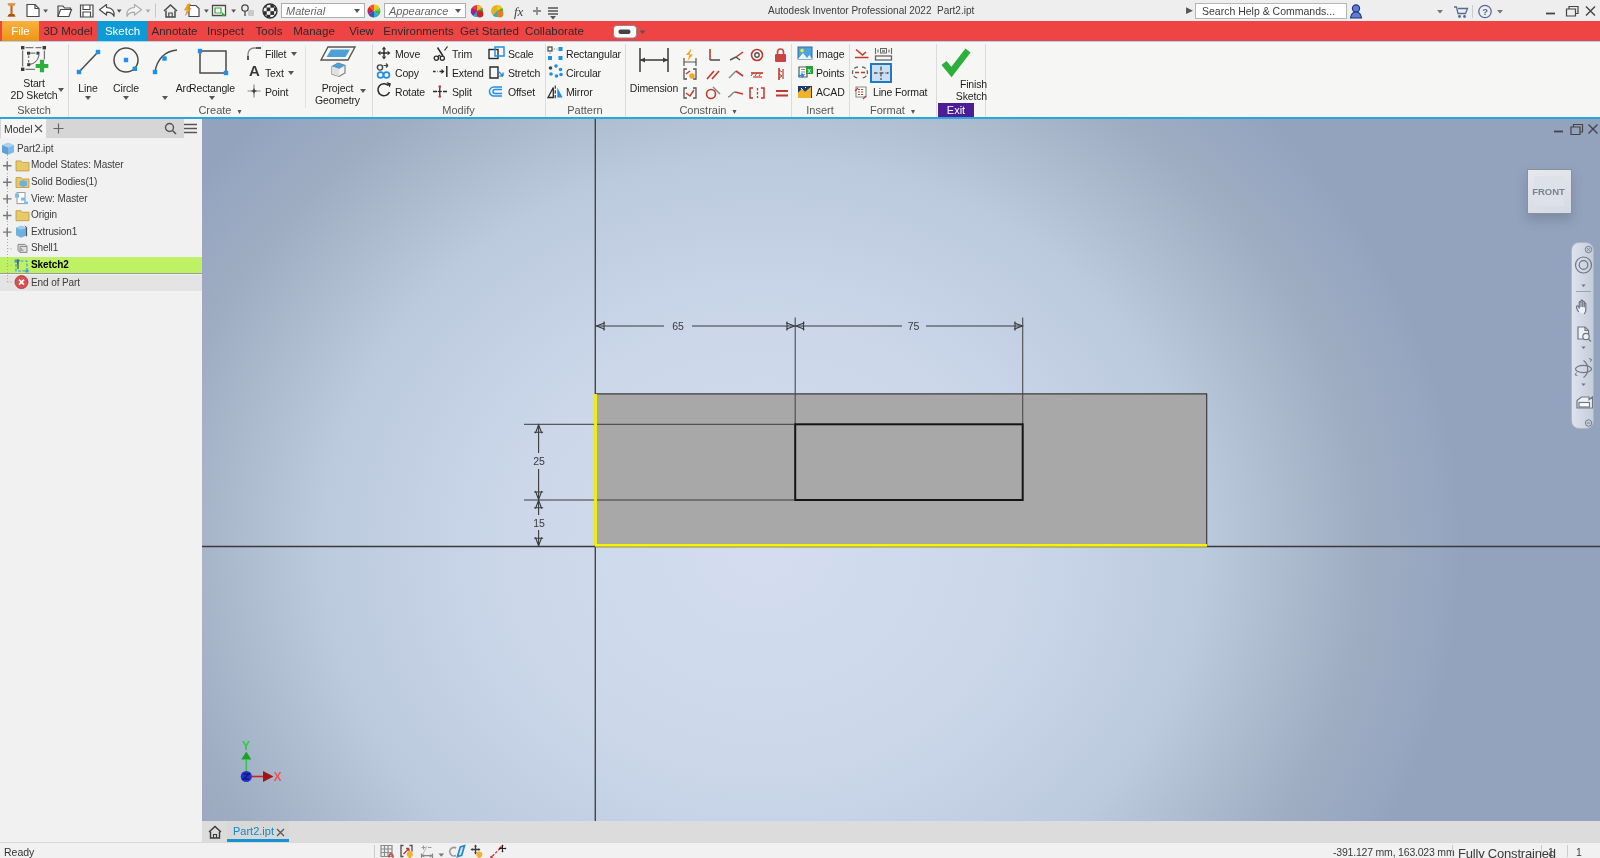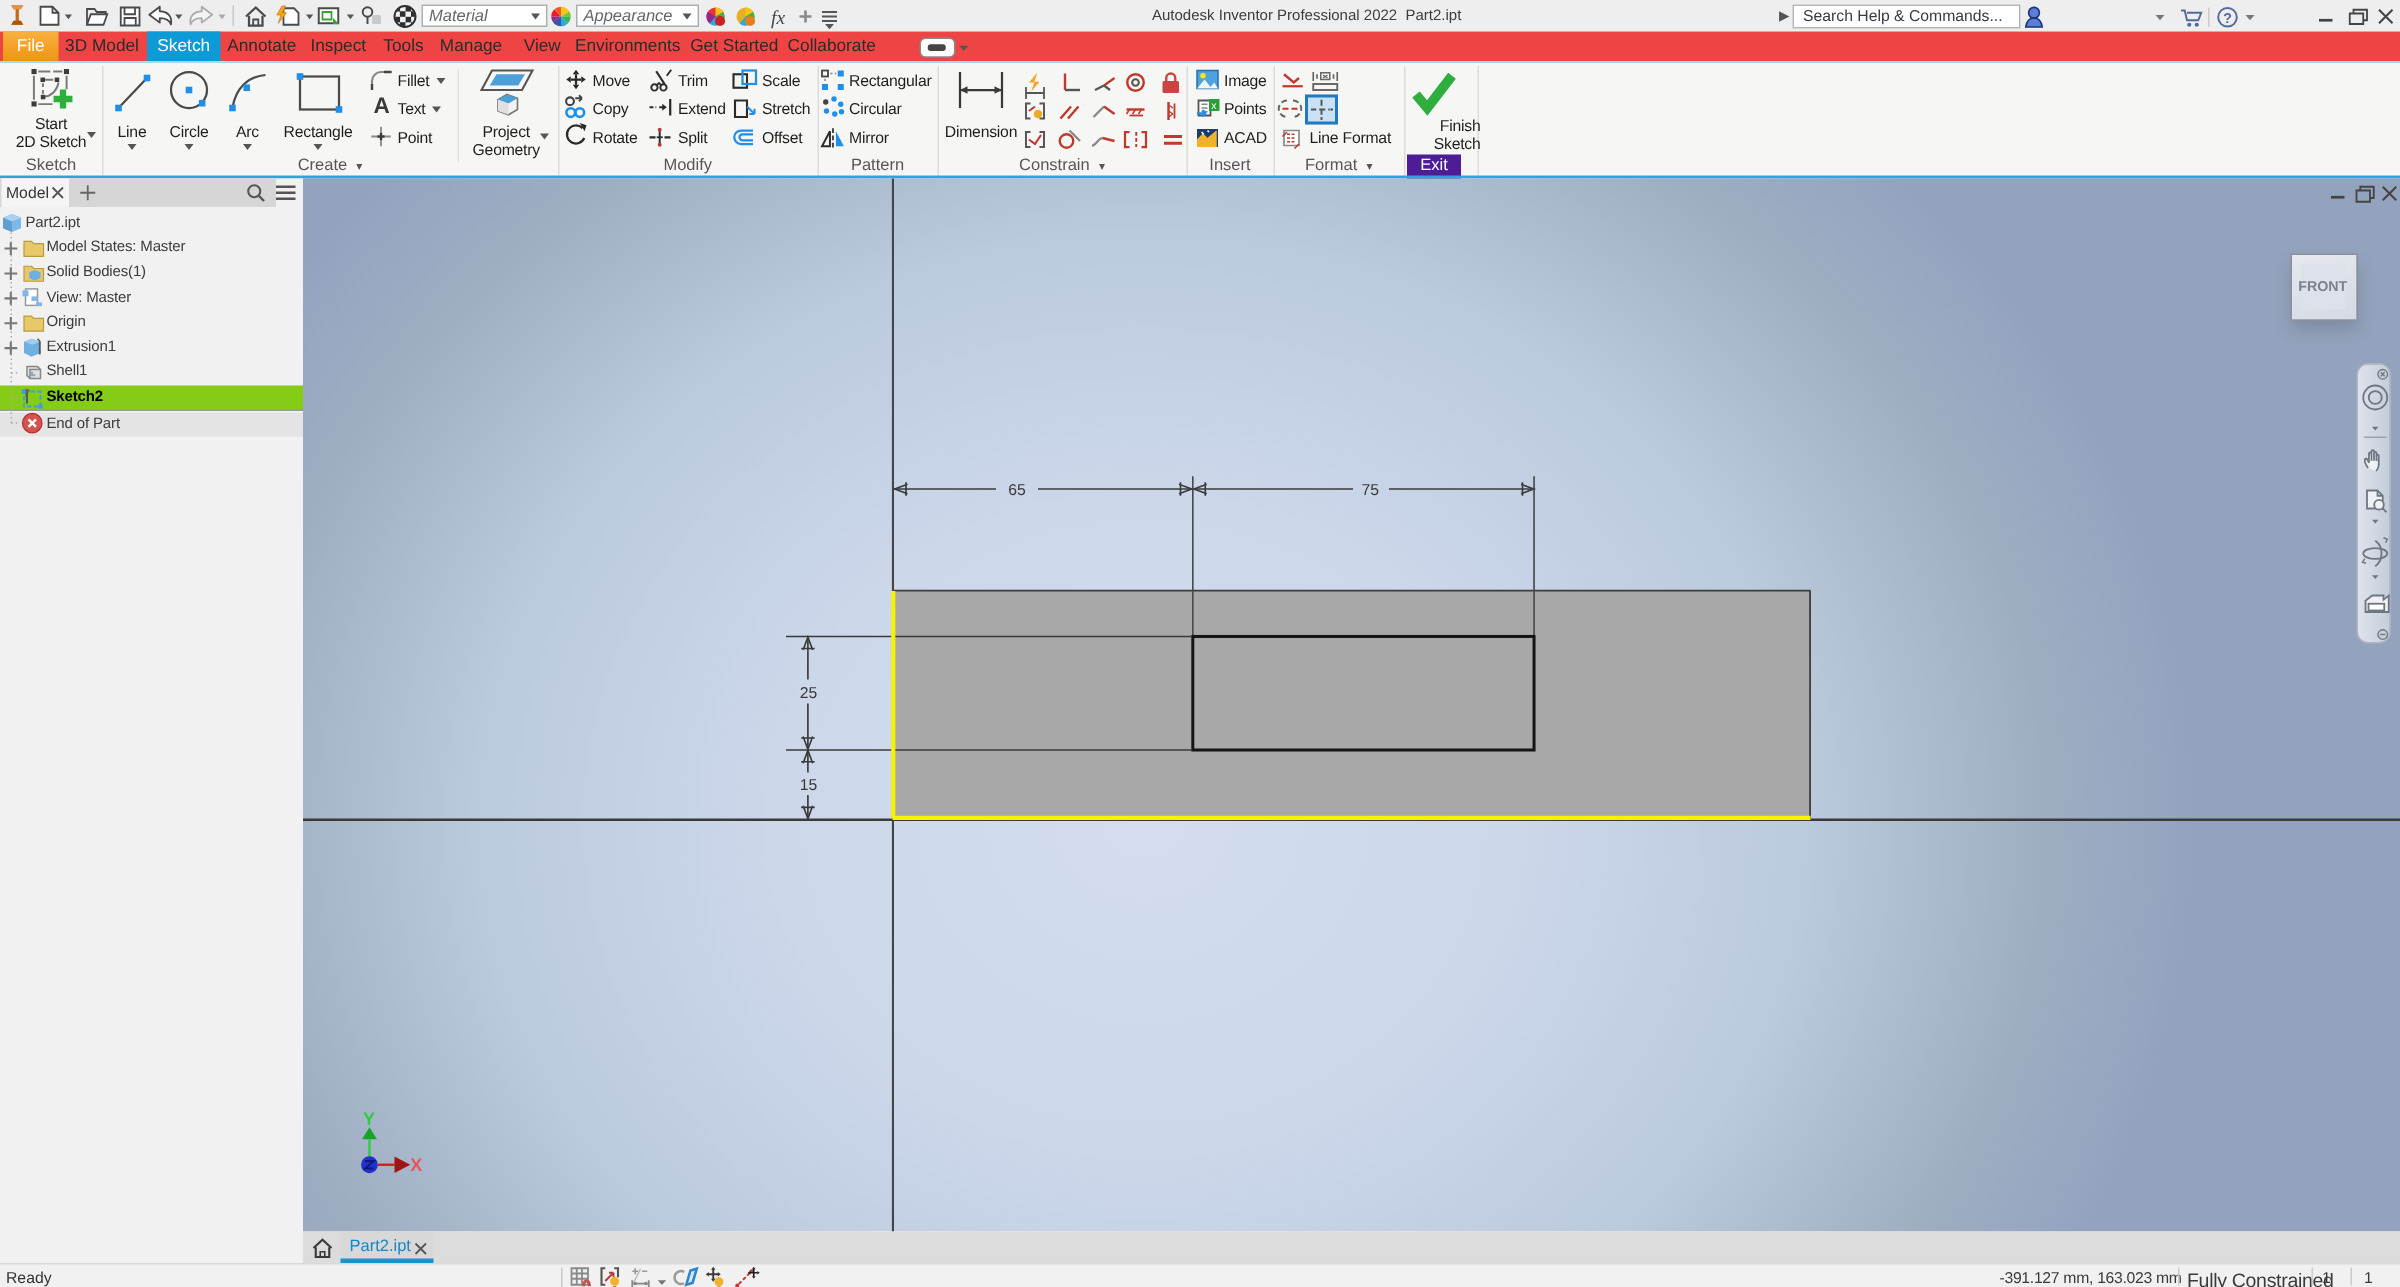--- a/index.html
+++ b/index.html
@@ -216,21 +216,21 @@
       <rect x="20.6" y="20.6" width="4.4" height="4.4" fill="#1f8fe8"></rect>
 </svg>
 <div class="rbt" style="left:100px;top:40px;width:52px;text-align:center">Circle</div>
 <div class="car" style="left:122.5px;top:54px"></div>
 
 <svg style="left:152px;top:4px" width="30" height="30" viewBox="0 0 30 30">
 <path d="M3 26C5 13 13 5 25 4" fill="none" stroke="#4a4a4a" stroke-width="1.5"></path>
       <rect x="0.8" y="23.8" width="4.4" height="4.4" fill="#1f8fe8"></rect>
       <rect x="10.3" y="10.3" width="4.4" height="4.4" fill="#1f8fe8"></rect>
 </svg>
-<div class="rbt" style="left:139px;top:40px;width:52px;text-align:center">Arc</div>
+<div class="rbt" style="left:139px;top:40px;width:52px;text-align:right">Arc</div>
 <div class="car" style="left:161.5px;top:54px"></div>
 
 <svg style="left:197px;top:6px" width="32" height="28" viewBox="0 0 32 28">
 <rect x="3" y="3" width="26" height="22" fill="none" stroke="#4a4a4a" stroke-width="1.5"></rect>
       <rect x="0.8" y="0.8" width="4.4" height="4.4" fill="#1f8fe8"></rect>
       <rect x="26.8" y="22.8" width="4.4" height="4.4" fill="#1f8fe8"></rect>
 </svg>
 <div class="rbt" style="left:186px;top:40px;width:52px;text-align:center">Rectangle</div>
 <div class="car" style="left:208.5px;top:54px"></div>
 
@@ -458,21 +458,21 @@
     </div>
 <div class="trow" style="top:88.2px">
       <span class="lbl" style="left:31px">Origin</span>
     </div>
 <div class="trow" style="top:104.8px">
       <span class="lbl" style="left:31px">Extrusion1</span>
     </div>
 <div class="trow" style="top:121.4px">
       <span class="lbl" style="left:31px">Shell1</span>
     </div>
-<div class="trow" style="top:138px;height:16.6px;background:#84cc16;border-bottom:1px solid #9a9a9a">
+<div class="trow" style="top:138px;height:16.6px;background:#bef264;border-bottom:1px solid #9a9a9a">
       <span class="lbl" style="left:31px;color:#000;font-weight:bold">Sketch2</span>
     </div>
 <div class="trow" style="top:155.6px;height:16.6px;background:#e4e4e4">
       <span class="lbl" style="left:31px">End of Part</span>
     </div>
 <svg style="left:0;top:0" width="202" height="180" viewBox="0 0 202 180">
 <path d="M7.5 36v127" stroke="#aaa" stroke-width="1" stroke-dasharray="1 2"></path>
 <path d="M7.5 129.7h6M7.5 146.3h4M7.5 163h6" stroke="#aaa" stroke-width="1" stroke-dasharray="1 2"></path>
 
 <g stroke="#777" stroke-width="1.4">

